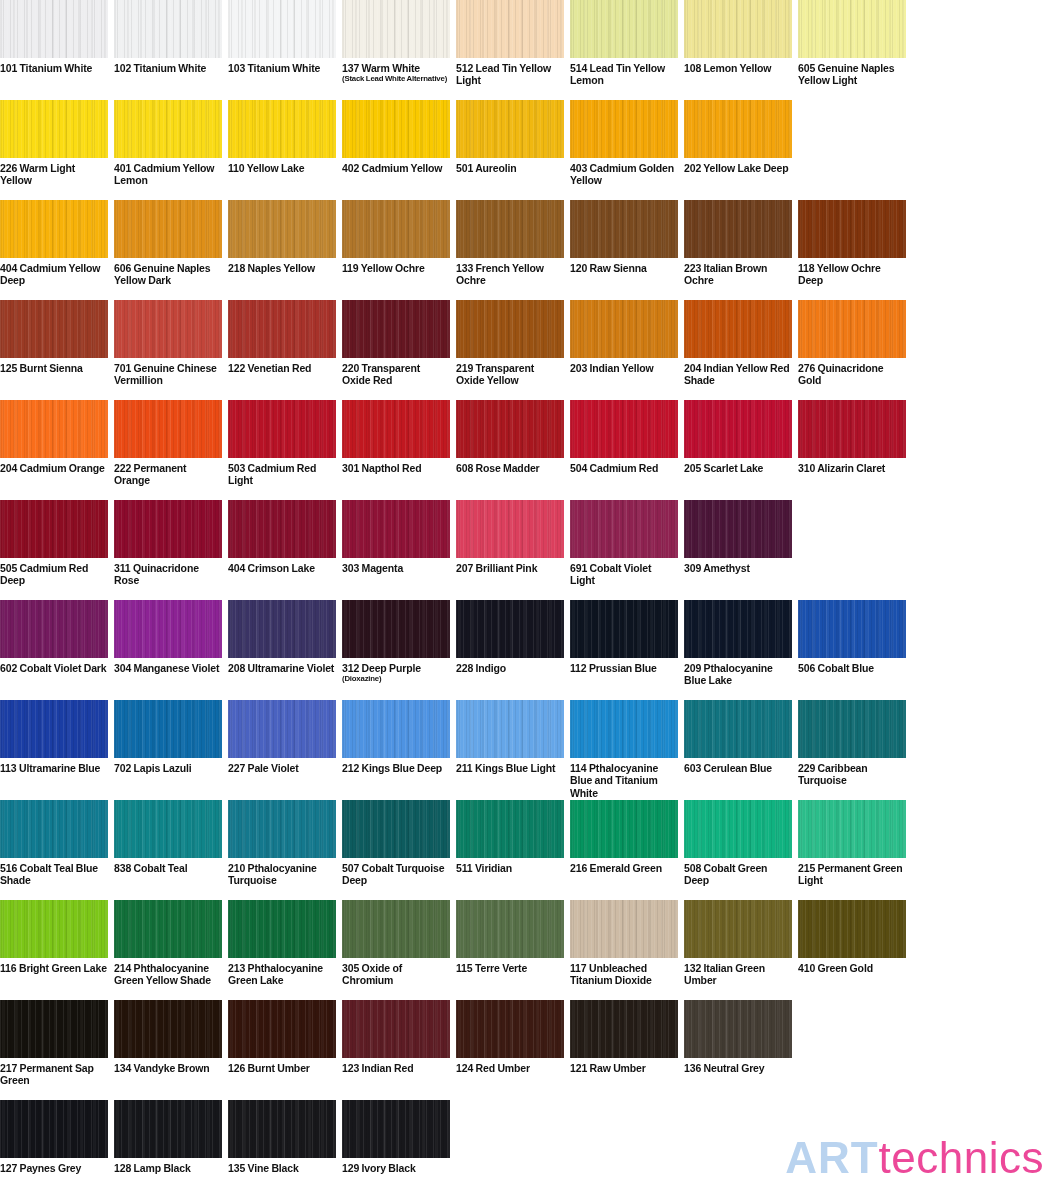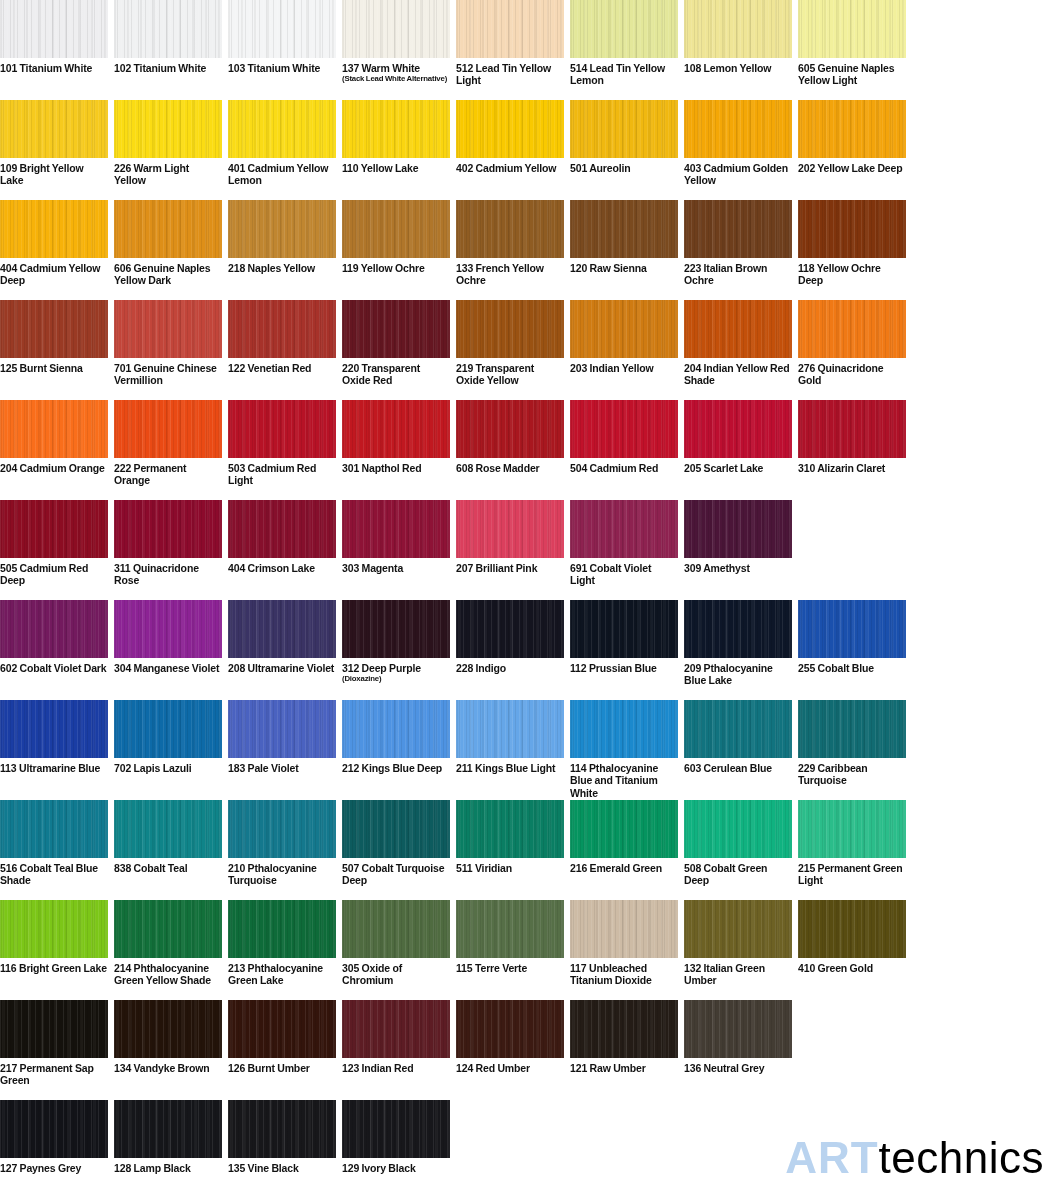--- a/index.html
+++ b/index.html
@@ -104,21 +104,21 @@
     white-space: nowrap;
     font-family: "Liberation Sans", sans-serif;
     font-weight: normal;
   }
   #watermark .wm-art {
     color: #b9d3ef;
     font-weight: bold;
     letter-spacing: 1px;
   }
   #watermark .wm-technics {
-    color: #000000;
+    color: #ec4899;
     letter-spacing: 0.5px;
     text-align: center;
   }
 </style>
 </head>
 <body>
 
 <div id="chart">
     <div class="swatch-row">
       <div class="swatch-cell">
@@ -149,24 +149,20 @@
         <div class="swatch-chip" style="background: rgb(239, 229, 150);"></div>
         <div class="swatch-label">108 Lemon Yellow</div>
       </div>
       <div class="swatch-cell">
         <div class="swatch-chip" style="background: rgb(242, 240, 156);"></div>
         <div class="swatch-label">605 Genuine Naples Yellow Light</div>
       </div>
     </div>
     <div class="swatch-row">
       <div class="swatch-cell">
-        <div class="swatch-chip" style="background: rgb(246, 202, 30);"></div>
-        <div class="swatch-label">109 Bright Yellow Lake</div>
-      </div>
-      <div class="swatch-cell">
         <div class="swatch-chip" style="background: rgb(251, 220, 19);"></div>
         <div class="swatch-label">226 Warm Light Yellow</div>
       </div>
       <div class="swatch-cell">
         <div class="swatch-chip" style="background: rgb(250, 219, 22);"></div>
         <div class="swatch-label">401 Cadmium Yellow Lemon</div>
       </div>
       <div class="swatch-cell">
         <div class="swatch-chip" style="background: rgb(250, 213, 16);"></div>
         <div class="swatch-label">110 Yellow Lake</div>
@@ -344,35 +340,35 @@
       <div class="swatch-cell">
         <div class="swatch-chip" style="background: rgb(13, 20, 32);"></div>
         <div class="swatch-label">112 Prussian Blue</div>
       </div>
       <div class="swatch-cell">
         <div class="swatch-chip" style="background: rgb(13, 22, 40);"></div>
         <div class="swatch-label">209 Pthalocyanine Blue Lake</div>
       </div>
       <div class="swatch-cell">
         <div class="swatch-chip" style="background: rgb(26, 80, 173);"></div>
-        <div class="swatch-label">255 Cobalt Blue</div>
+        <div class="swatch-label">506 Cobalt Blue</div>
       </div>
     </div>
     <div class="swatch-row">
       <div class="swatch-cell">
         <div class="swatch-chip" style="background: rgb(26, 61, 164);"></div>
         <div class="swatch-label">113 Ultramarine Blue</div>
       </div>
       <div class="swatch-cell">
         <div class="swatch-chip" style="background: rgb(13, 106, 168);"></div>
         <div class="swatch-label">702 Lapis Lazuli</div>
       </div>
       <div class="swatch-cell">
         <div class="swatch-chip" style="background: rgb(74, 98, 192);"></div>
-        <div class="swatch-label">183 Pale Violet</div>
+        <div class="swatch-label">227 Pale Violet</div>
       </div>
       <div class="swatch-cell">
         <div class="swatch-chip" style="background: rgb(78, 147, 226);"></div>
         <div class="swatch-label">212 Kings Blue Deep</div>
       </div>
       <div class="swatch-cell">
         <div class="swatch-chip" style="background: rgb(101, 166, 232);"></div>
         <div class="swatch-label">211 Kings Blue Light</div>
       </div>
       <div class="swatch-cell">

